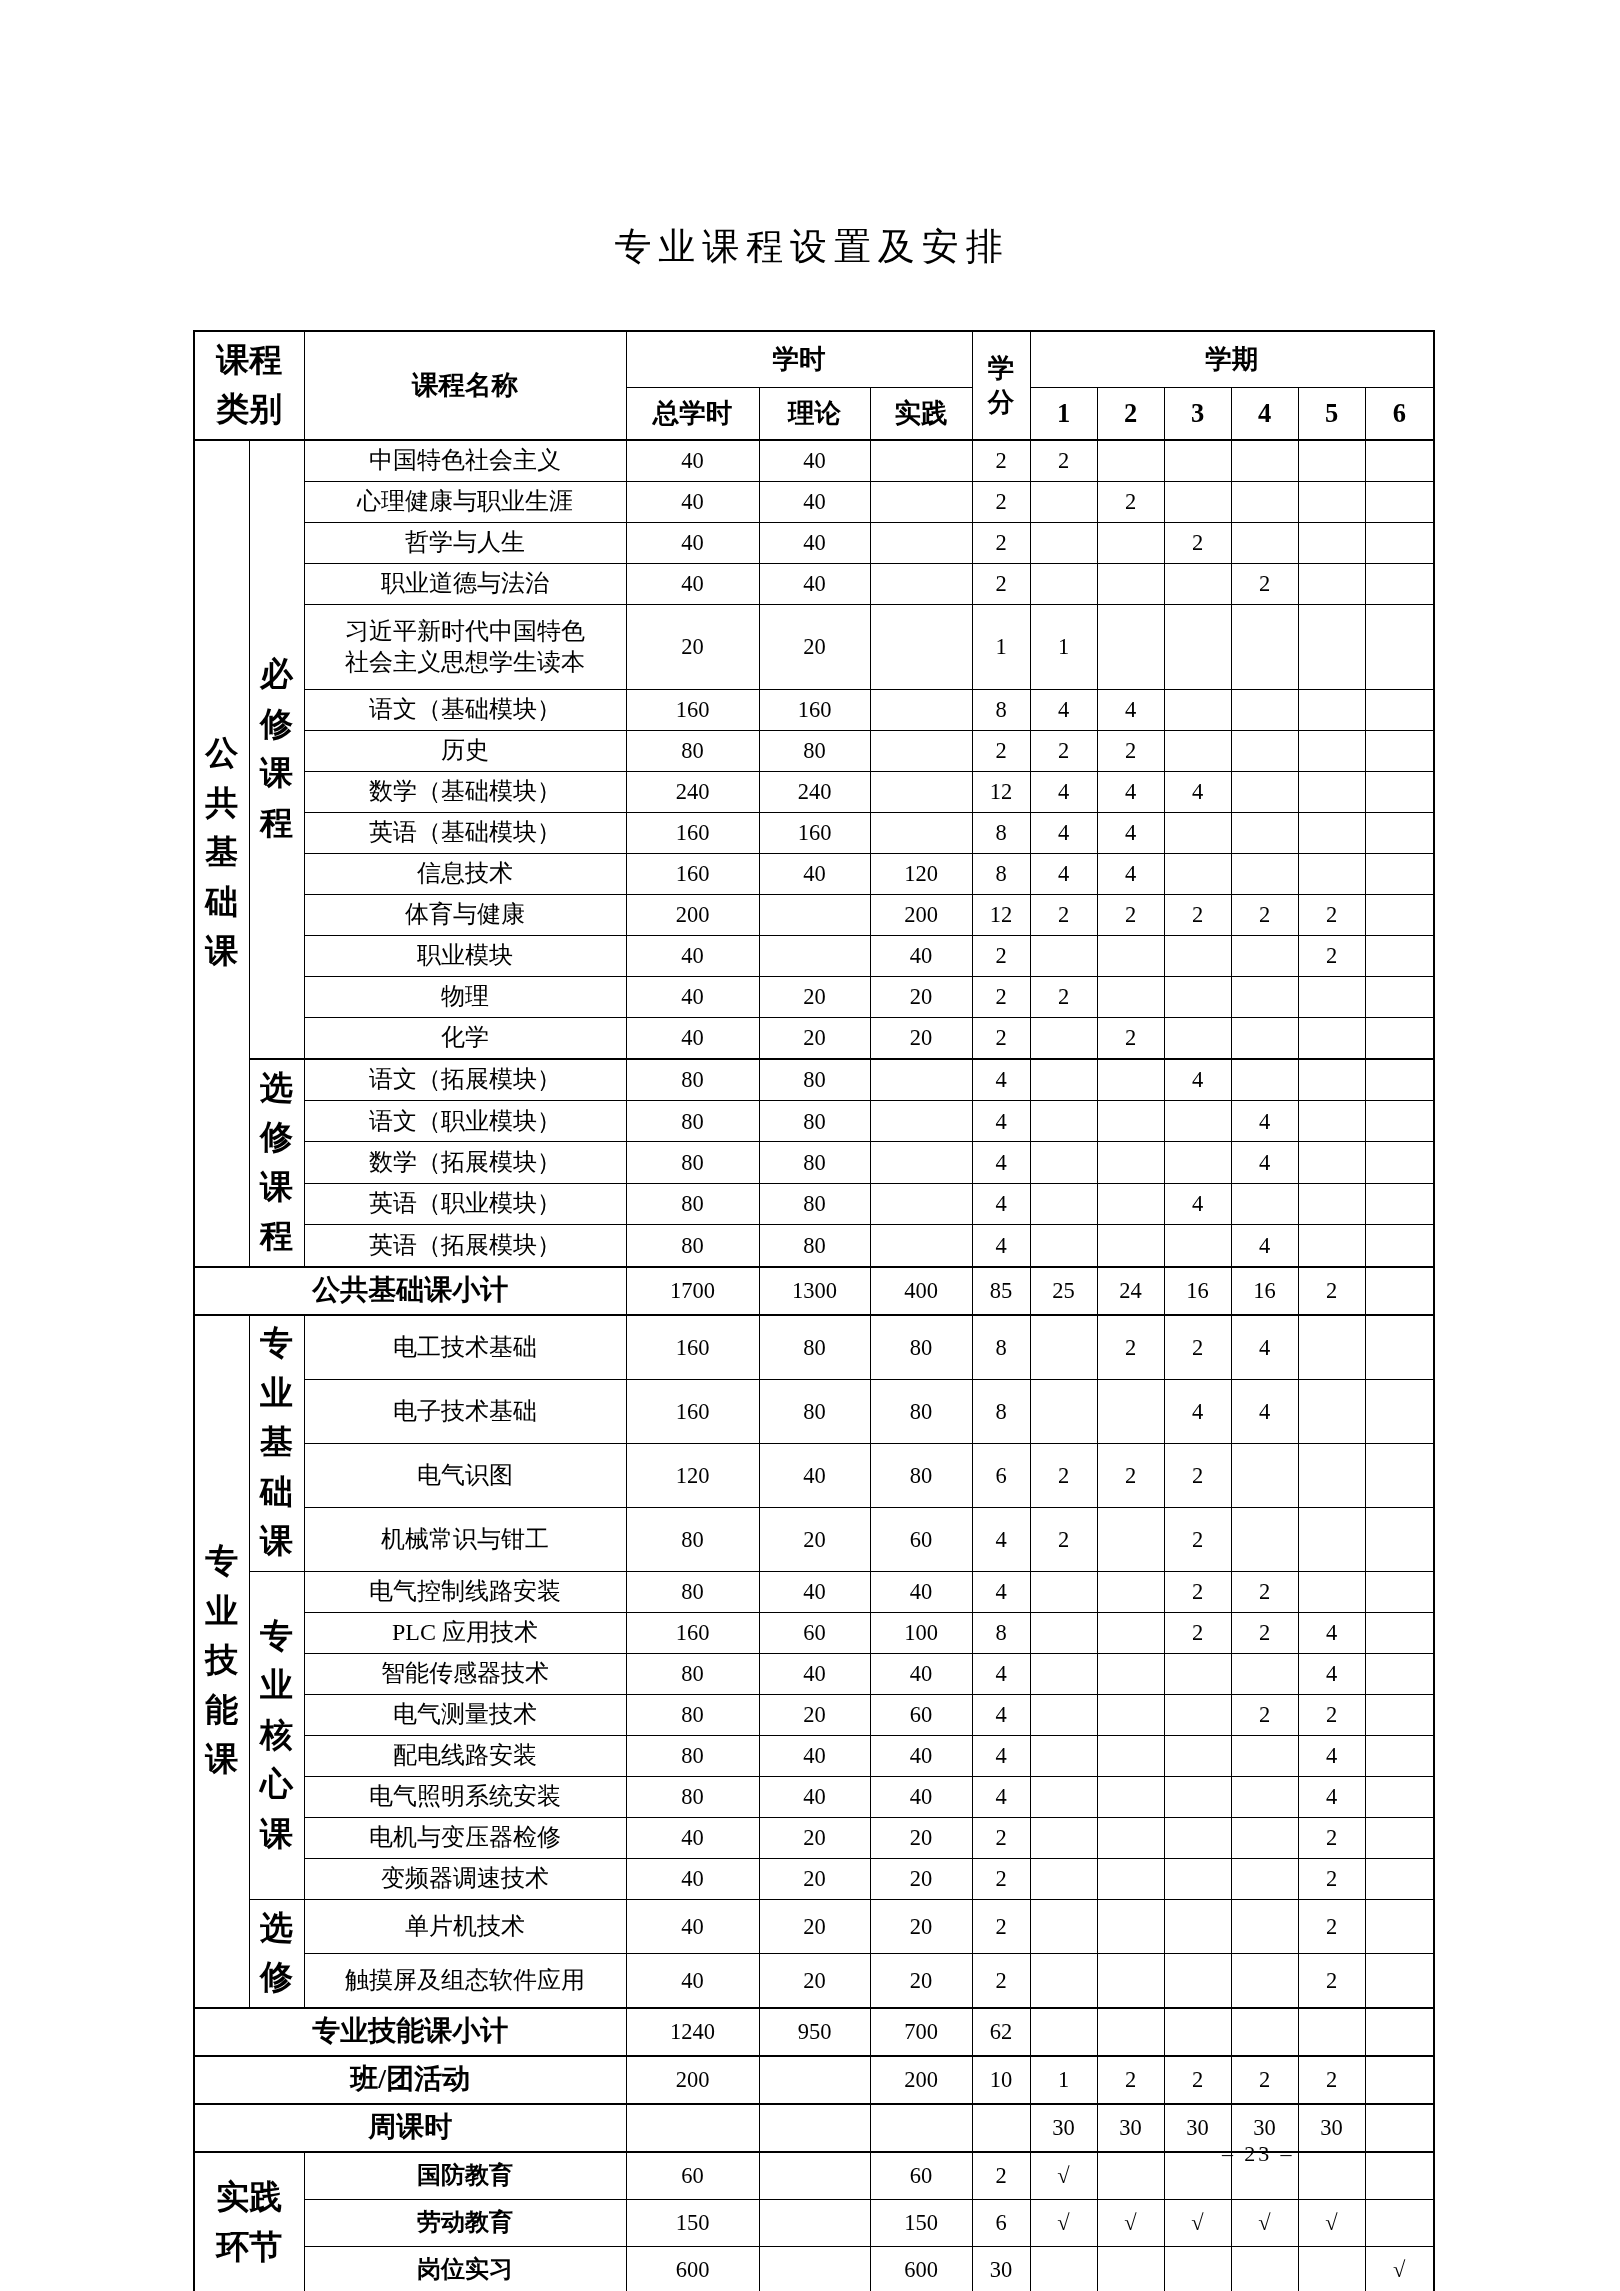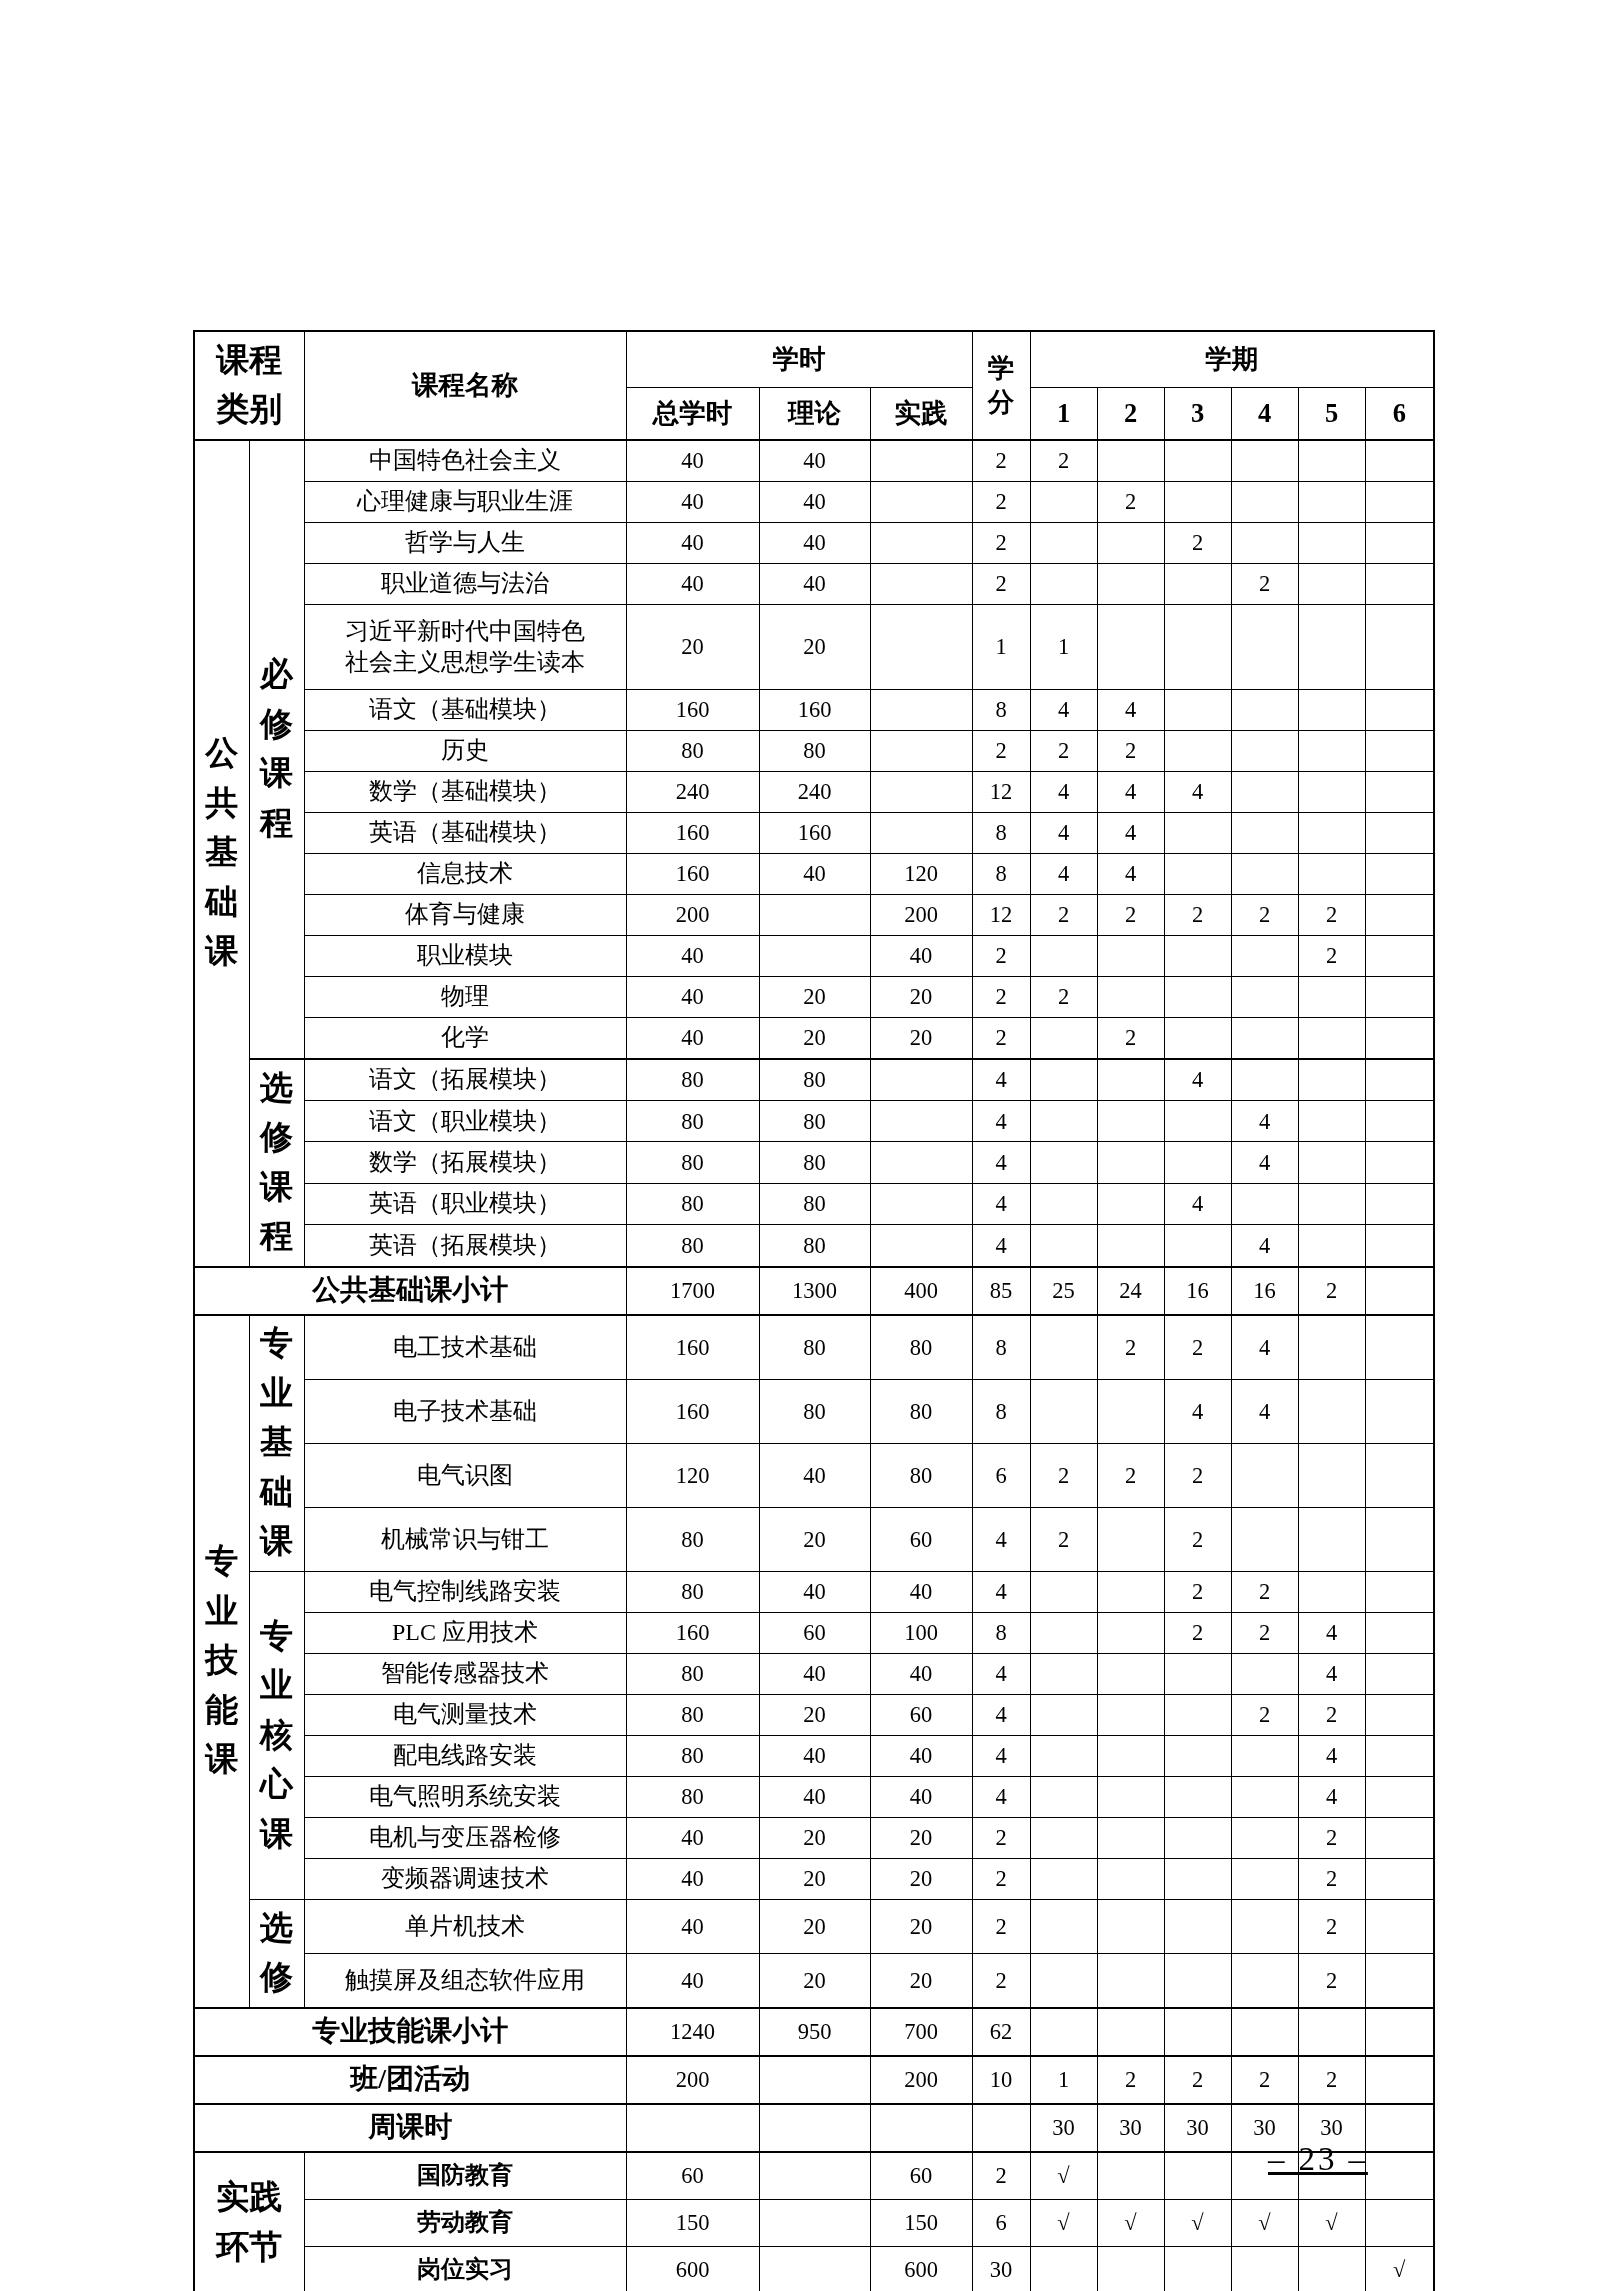--- a/index.html
+++ b/index.html
@@ -50,31 +50,31 @@
   tr.rs  > td { height: 44px; }
   td.cat, th.cat { font-size: 33px; font-weight: bold; line-height: 1.5; padding: 3.9px 0; }
   td.sum { font-size: 28px; font-weight: bold; }
   td.nm  { font-size: 24px; }
   td.num { font-size: 22.5px; }
   .tl2 { border-left-width: 2px; }
   tr.bt2 > td, tr.bt2 > th { border-top-width: 2px; }
   .pagenum {
     position: absolute;
     top: 2141px;
-    left: 1268px;
-    font-size: 33px;
+    left: 1222px;
+    font-size: 22px;
     letter-spacing: 2.9px;
     white-space: nowrap;
-    text-decoration: underline;
   }
 </style>
 </head>
 <body>
 
 <div class="page">
+  <div class="title">专业课程设置及安排</div>
 
   <table class="curriculum" id="curriculum-table">
     <colgroup>
       <col style="width:55px">
         <col style="width:55px">
         <col style="width:322px">
       <col style="width:133px">
         <col style="width:111px">
         <col style="width:102px">
       <col style="width:58px">

